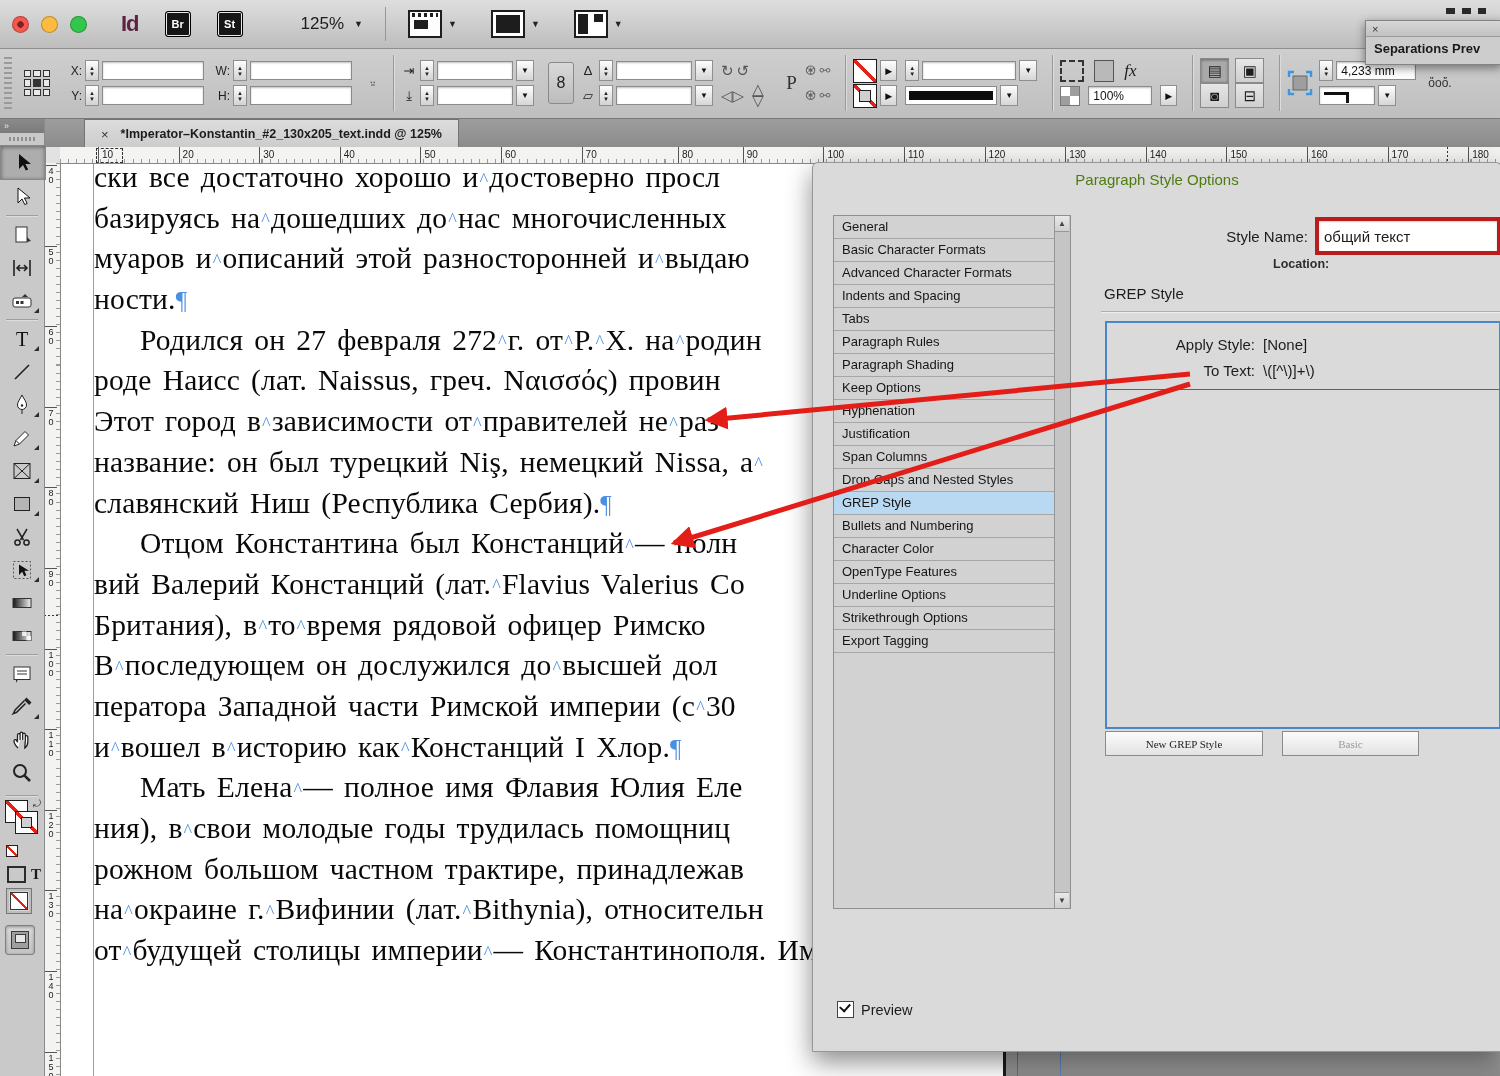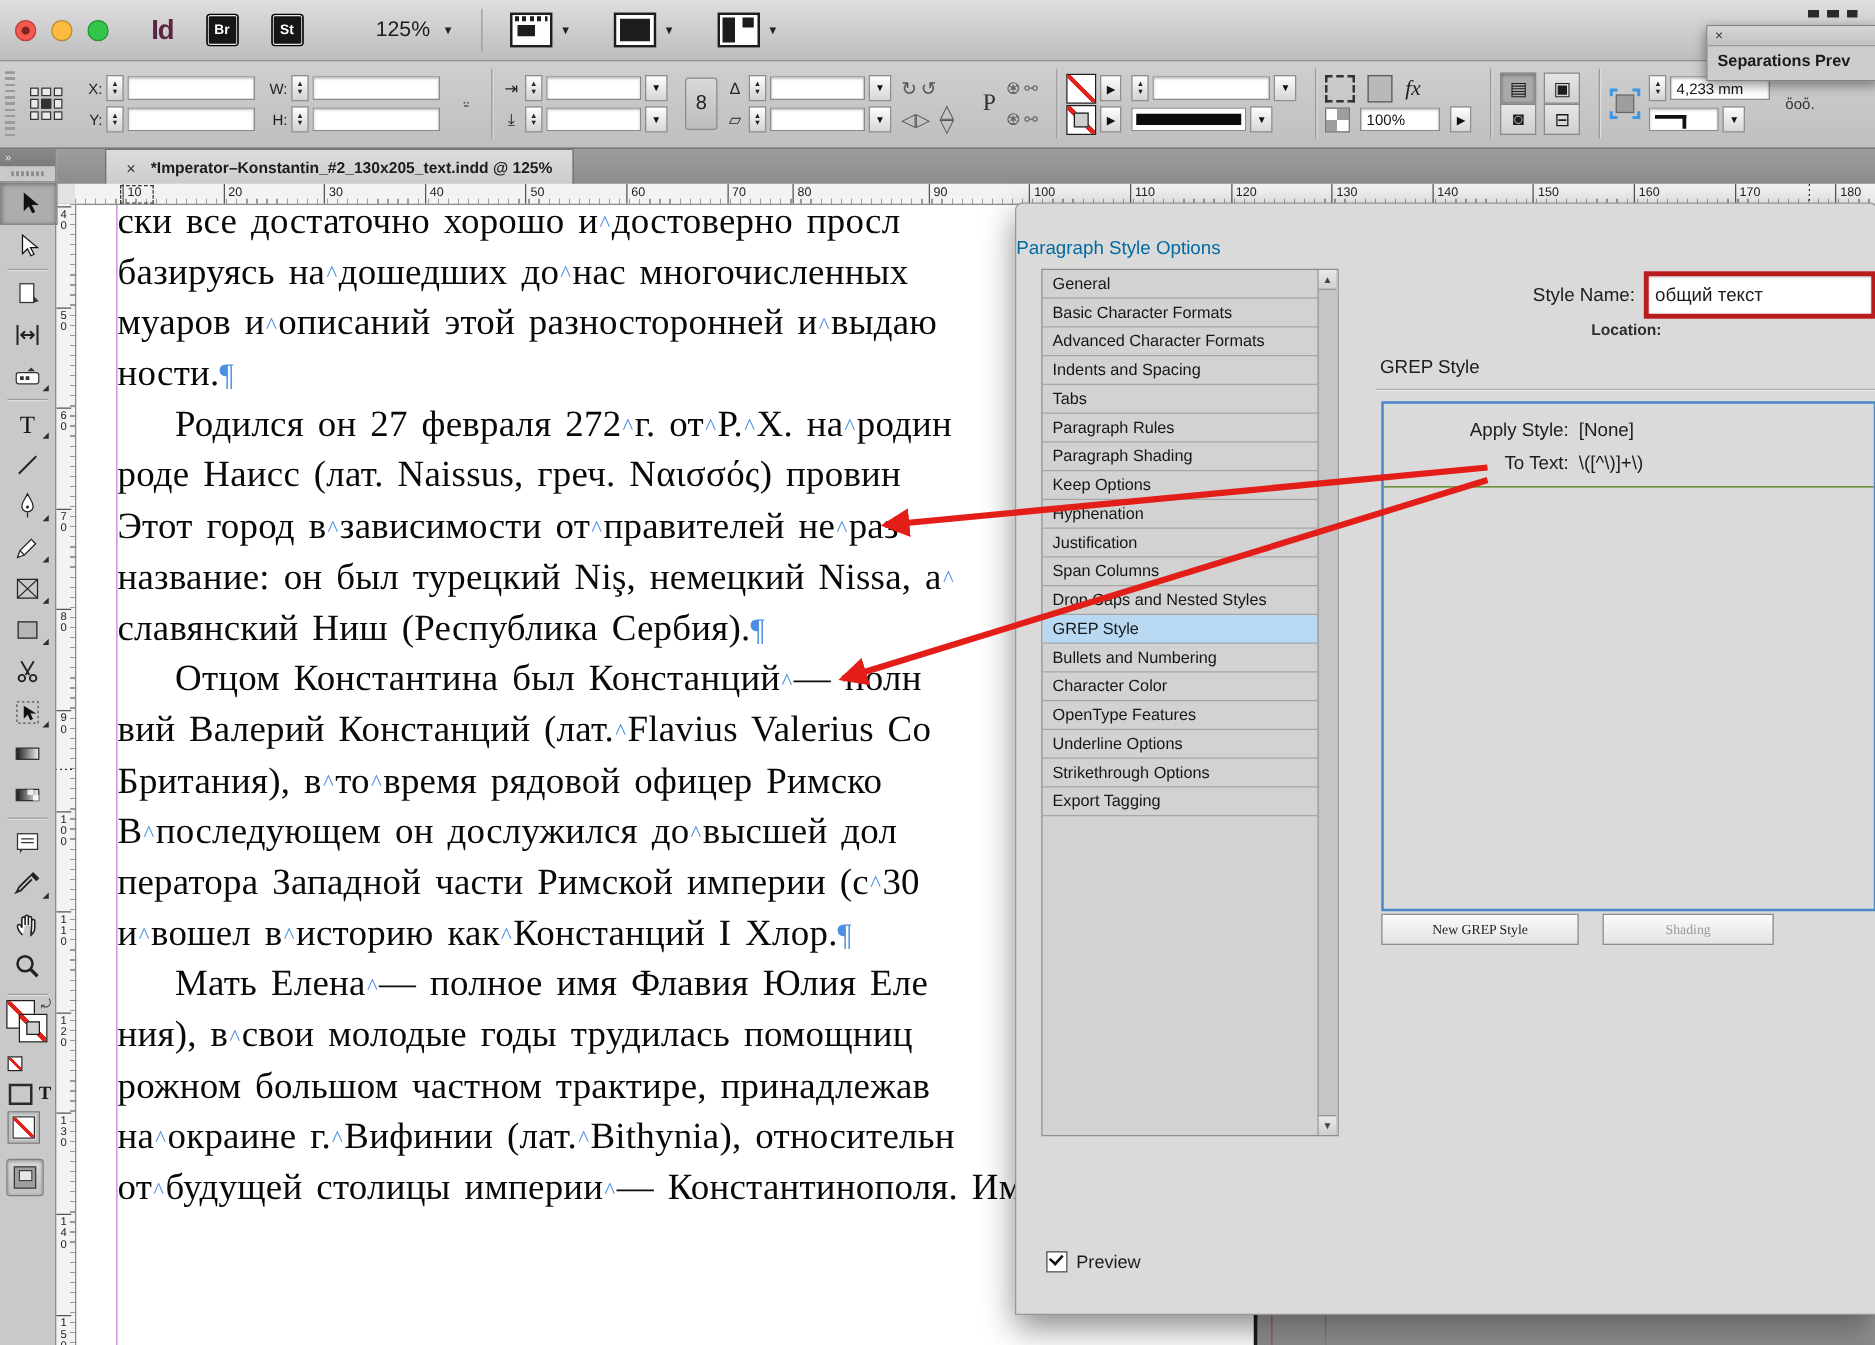--- a/index.html
+++ b/index.html
@@ -148,21 +148,21 @@
   #pasteboard{position:absolute;left:946px;top:887px;width:494px;height:26px;
     background:linear-gradient(#a9a9a9,#8d8d8d);}
   #page-edge{position:absolute;left:943px;top:887px;width:3px;height:26px;background:#1a1a1a;}
   #bleed-guide{position:absolute;left:957px;top:887px;width:1px;height:26px;background:#b0544d;}
   #slug-guide{position:absolute;left:1000px;top:887px;width:1px;height:26px;background:#5d87b9;}
 
   
   #dialog{left:812px;top:162px;width:688px;height:888px;background:#dadada;
     border:1px solid #979797;border-radius:6px 6px 0 0;box-shadow:0 10px 26px rgba(0,0,0,.45);
     z-index:25;font-size:14px;color:#1d1d1d;}
-  #dlg-title{position:absolute;left:0;right:0;top:8px;font-size:15px;color:#0369a1;margin-top:19px;}
+  #dlg-title{position:absolute;left:0;right:0;top:8px;text-align:center;font-size:15px;color:#4d7c0f;}
   #stylename-row{position:absolute;right:0;top:54px;display:flex;align-items:center;}
   #stylename-lbl{font-size:15px;margin-right:7px;}
   #stylename-input{width:168px;height:22px;background:#fff;border:4px solid #b91c1c;
     box-shadow:inset 0 1px 2px rgba(0,0,0,.2);font-size:15px;padding:4px 5px;display:flex;align-items:center;}
   #location-lbl{position:absolute;left:460px;top:94px;font-size:12.5px;font-weight:bold;color:#2e2e2e;}
   #grep-heading{position:absolute;left:291px;top:122px;font-size:15px;}
   #grep-hr{position:absolute;left:288px;right:0;top:148px;height:1px;background:#aeaeae;box-shadow:0 1px 0 #eee;}
   #grep-panel{position:absolute;left:292px;top:158px;width:392px;height:404px;
     border:2px solid #4a86c8;background:#dadada;}
   .grep-row{display:flex;height:26px;align-items:center;font-size:15px;}
@@ -431,21 +431,21 @@
 <div class="abs" id="rulerh">
   <span id="rh-origin"></span>
   <span id="rh-cursor"></span>
 <span class="rh-num" style="left: 38px;">10</span>
     <span class="rh-num" style="left: 118.6px;">20</span>
     <span class="rh-num" style="left: 199.2px;">30</span>
     <span class="rh-num" style="left: 279.8px;">40</span>
     <span class="rh-num" style="left: 360.4px;">50</span>
     <span class="rh-num" style="left: 441px;">60</span>
     <span class="rh-num" style="left: 521.6px;">70</span>
-    <span class="rh-num" style="left: 574px;">80</span>
+    <span class="rh-num" style="left: 618px;">80</span>
     <span class="rh-num" style="left: 682.8px;">90</span>
     <span class="rh-num" style="left: 763.4px;">100</span>
     <span class="rh-num" style="left: 844px;">110</span>
     <span class="rh-num" style="left: 924.6px;">120</span>
     <span class="rh-num" style="left: 1005.2px;">130</span>
     <span class="rh-num" style="left: 1085.8px;">140</span>
     <span class="rh-num" style="left: 1166.4px;">150</span>
     <span class="rh-num" style="left: 1247px;">160</span>
     <span class="rh-num" style="left: 1327.6px;">170</span>
     <span class="rh-num" style="left: 1408.2px;">180</span>
@@ -650,21 +650,21 @@
         <span>[None]</span>
       </div>
       <div class="grep-row">
         <span class="grep-lab">To Text:</span>
         <span>\([^\)]+\)</span>
       </div>
     </div>
   </div>
   <div id="btn-row">
     <button class="dlg-btn" id="btn-new">New GREP Style</button>
-    <button class="dlg-btn" id="btn-delete">Shading</button>
+    <button class="dlg-btn" id="btn-delete">Basic</button>
   </div>
   <div id="dlg-list">
     <div id="dlg-items">
         <div class="dlg-item">General</div>
         <div class="dlg-item">Basic Character Formats</div>
         <div class="dlg-item">Advanced Character Formats</div>
         <div class="dlg-item">Indents and Spacing</div>
         <div class="dlg-item">Tabs</div>
         <div class="dlg-item">Paragraph Rules</div>
         <div class="dlg-item">Paragraph Shading</div>

